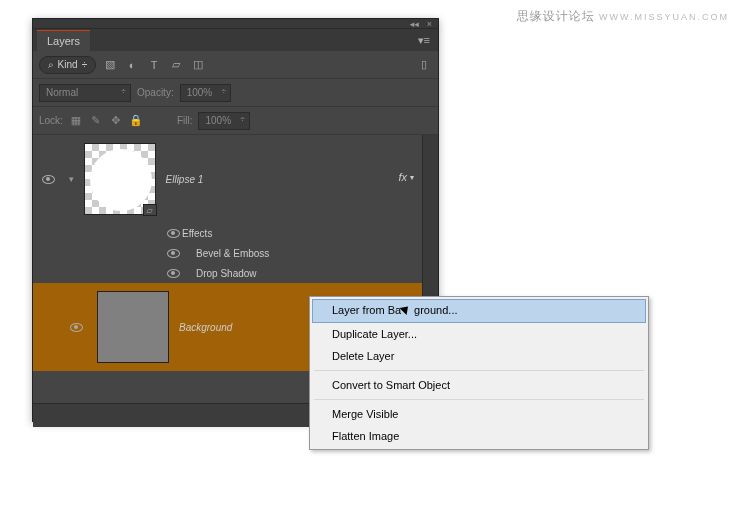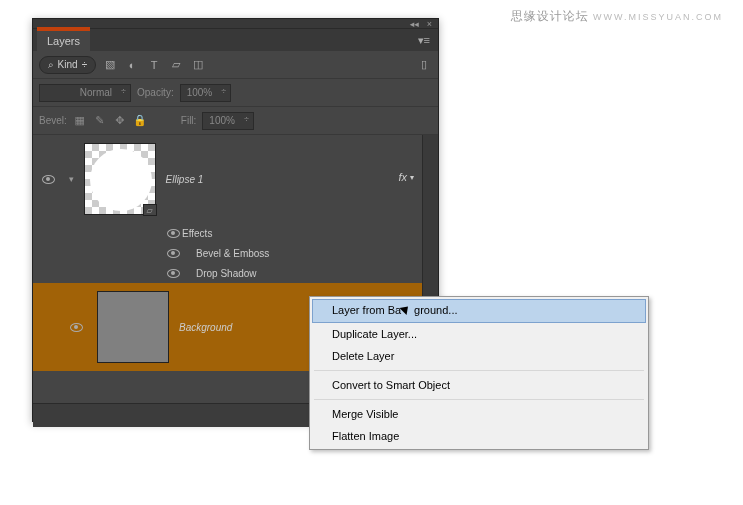--- a/index.html
+++ b/index.html
@@ -1,30 +1,30 @@
 <!DOCTYPE html>
 <html><head>
 <meta charset="utf-8">
 <style>
 * { margin:0; padding:0; box-sizing:border-box; font-family:Tahoma,Arial,sans-serif; }
 body { background:#fff; width:743px; height:505px; position:relative; }
-.watermark { position:absolute; top:8px; right:20px; font-size:12px; color:#999; letter-spacing:1px; }
+.watermark { position:absolute; top:8px; right:14px; font-size:12px; color:#999; letter-spacing:1px; }
 .watermark .url { font-size:9px; letter-spacing:2px; color:#bbb; }
 .panel { position:absolute; left:32px; top:18px; width:407px; height:404px; background:#454545; border:1px solid #222; box-shadow:0 2px 8px rgba(0,0,0,.3); }
 .panel-header { height:10px; background:#383838; border-bottom:1px solid #2a2a2a; display:flex; justify-content:flex-end; align-items:center; padding-right:6px; gap:8px; }
 .panel-header .ctl { color:#999; font-size:9px; cursor:pointer; }
 .tab-bar { height:22px; display:flex; align-items:flex-end; padding-left:4px; background:#383838; }
-.tab { background:#454545; color:#ccc; font-size:11px; padding:4px 10px; border-top:4px solid #c2410c; }
+.tab { background:#454545; color:#ccc; font-size:11px; padding:4px 10px; border-top:1px solid #c2410c; }
 .panel-menu { color:#aaa; margin-left:auto; margin-right:8px; font-size:11px; align-self:center; }
 .filter-row { height:28px; display:flex; align-items:center; padding:0 6px; gap:6px; border-bottom:1px solid #383838; }
 .kind-select { display:flex; align-items:center; background:#3a3a3a; border:1px solid #2a2a2a; border-radius:10px; height:18px; padding:0 8px; color:#ccc; font-size:10px; gap:4px; }
 .kind-select .mag { font-size:10px; }
 .filter-icon { width:16px; height:16px; display:flex; align-items:center; justify-content:center; color:#aaa; font-size:11px; }
 .blend-row, .lock-row { height:28px; display:flex; align-items:center; padding:0 6px; gap:6px; border-bottom:1px solid #383838; font-size:10px; color:#888; }
-.dropdown { background:#3a3a3a; border:1px solid #2a2a2a; color:#888; font-size:10px; padding:2px 18px 2px 6px; height:18px; position:relative;text-align:right; }
+.dropdown { background:#3a3a3a; border:1px solid #2a2a2a; color:#888; font-size:10px; padding:2px 18px 2px 6px; height:18px; position:relative; }
 .dropdown::after { content:"÷"; position:absolute; right:4px; top:1px; font-size:9px; }
 .lock-icon { color:#888; font-size:11px; width:14px; text-align:center; }
 .layers-area { position:relative; height:268px; overflow:hidden; }
 .scrollbar { position:absolute; right:0; top:0; width:16px; height:100%; background:#3a3a3a; border-left:1px solid #2a2a2a; }
 .layer-row { display:flex; align-items:center; min-height:24px; color:#ccc; font-size:10px; }
 .vis-col { width:30px; display:flex; justify-content:center; }
 .eye { width:13px; height:9px; border:1px solid #aaa; border-radius:50%; position:relative; }
 .eye::after { content:""; position:absolute; width:4px; height:4px; background:#aaa; border-radius:50%; left:3px; top:1px; }
 .layer-main { flex:1; display:flex; align-items:center; gap:10px; padding:4px 6px; }
 .layer-main.tall { padding:8px 6px; }
@@ -80,21 +80,21 @@
     <div class="filter-icon">▱</div>
     <div class="filter-icon">◫</div>
     <div class="filter-icon" style="margin-left:auto">▯</div>
   </div>
   <div class="blend-row">
     <div class="dropdown" style="width:92px">Normal</div>
     <span>Opacity:</span>
     <div class="dropdown">100%</div>
   </div>
   <div class="lock-row">
-    <span>Bevel:</span>
+    <span>Lock:</span>
     <span class="lock-icon">▦</span>
     <span class="lock-icon">✎</span>
     <span class="lock-icon">✥</span>
     <span class="lock-icon">🔒</span>
     <span style="margin-left:28px">Fill:</span>
     <div class="dropdown">100%</div>
   </div>
 
   <div class="layers-area">
     <div class="layer-row">

